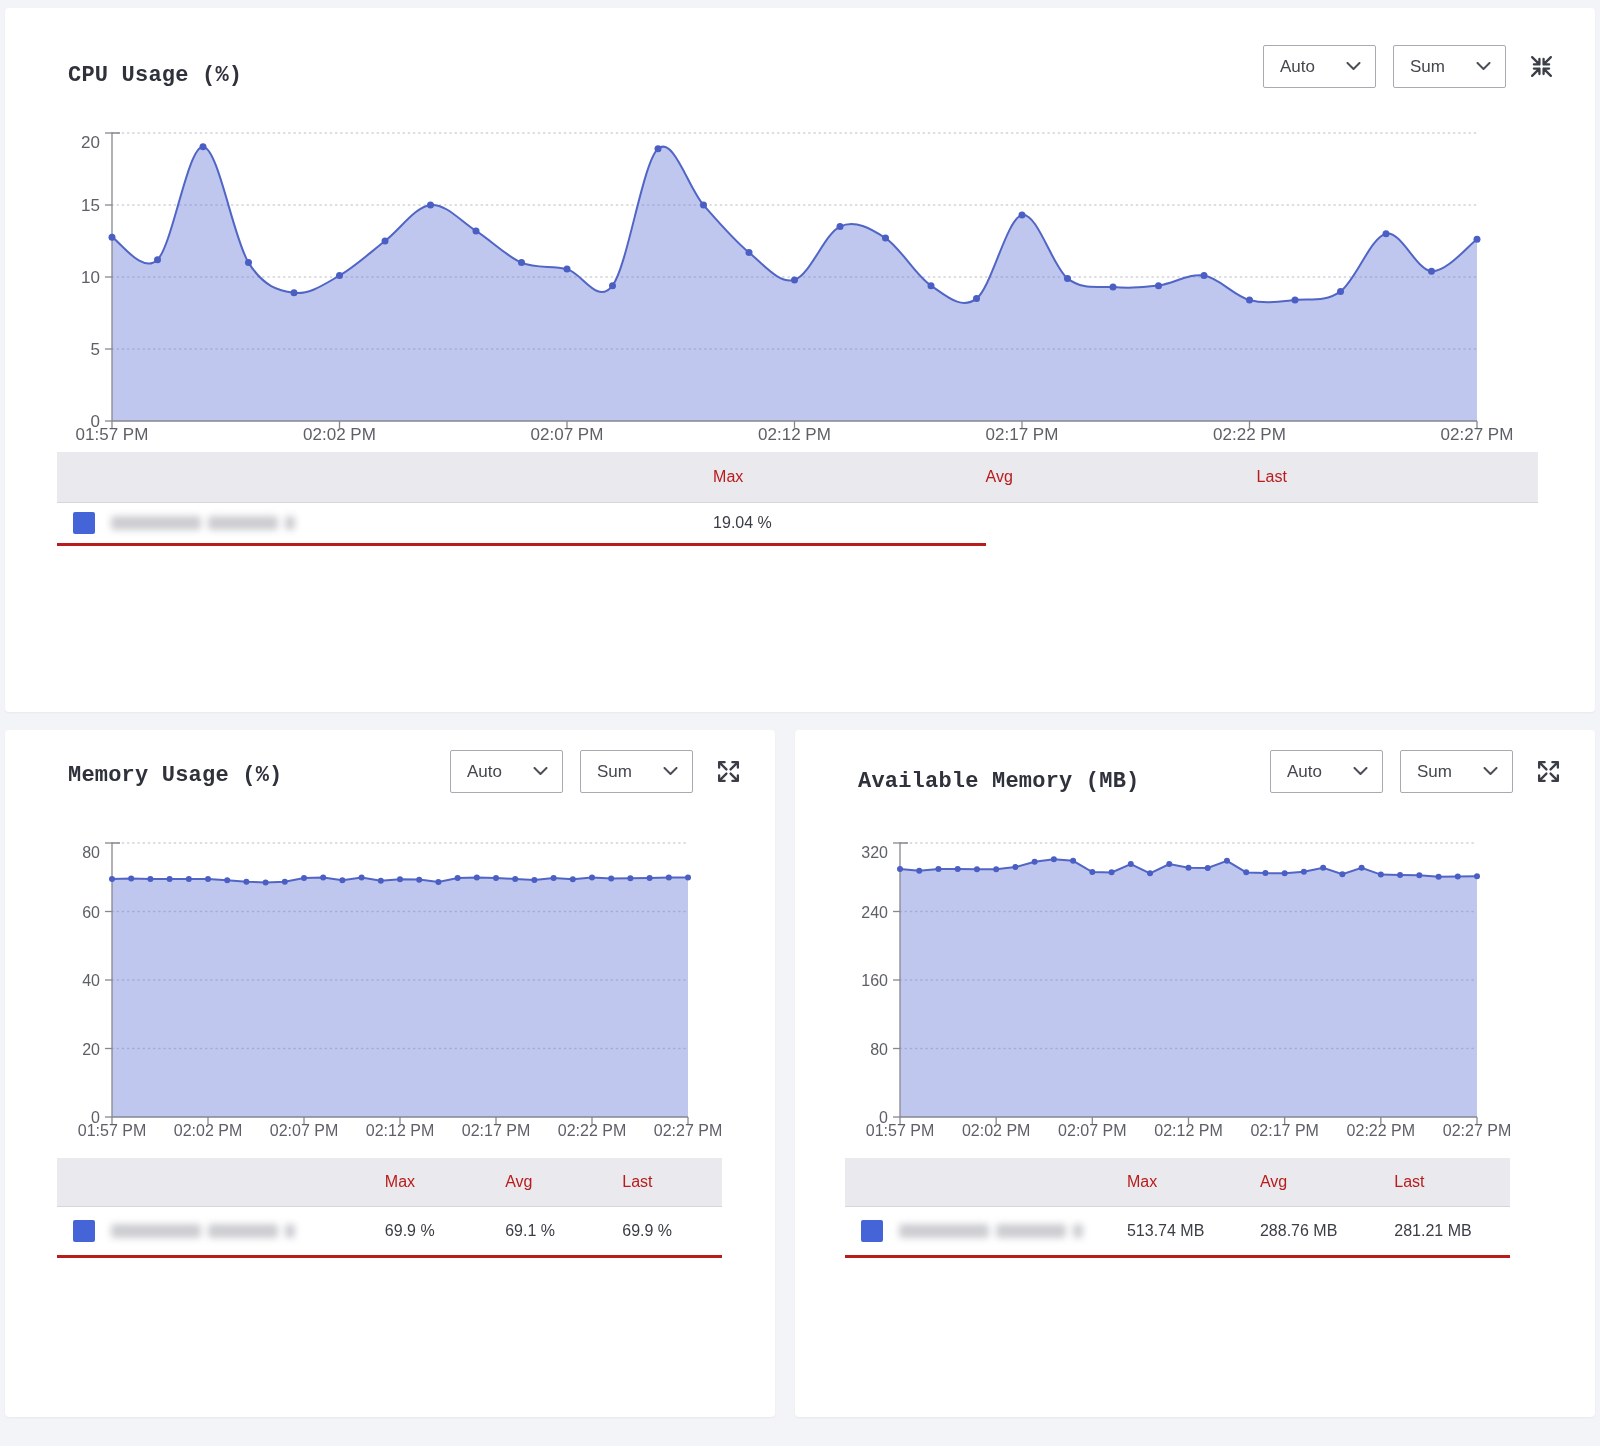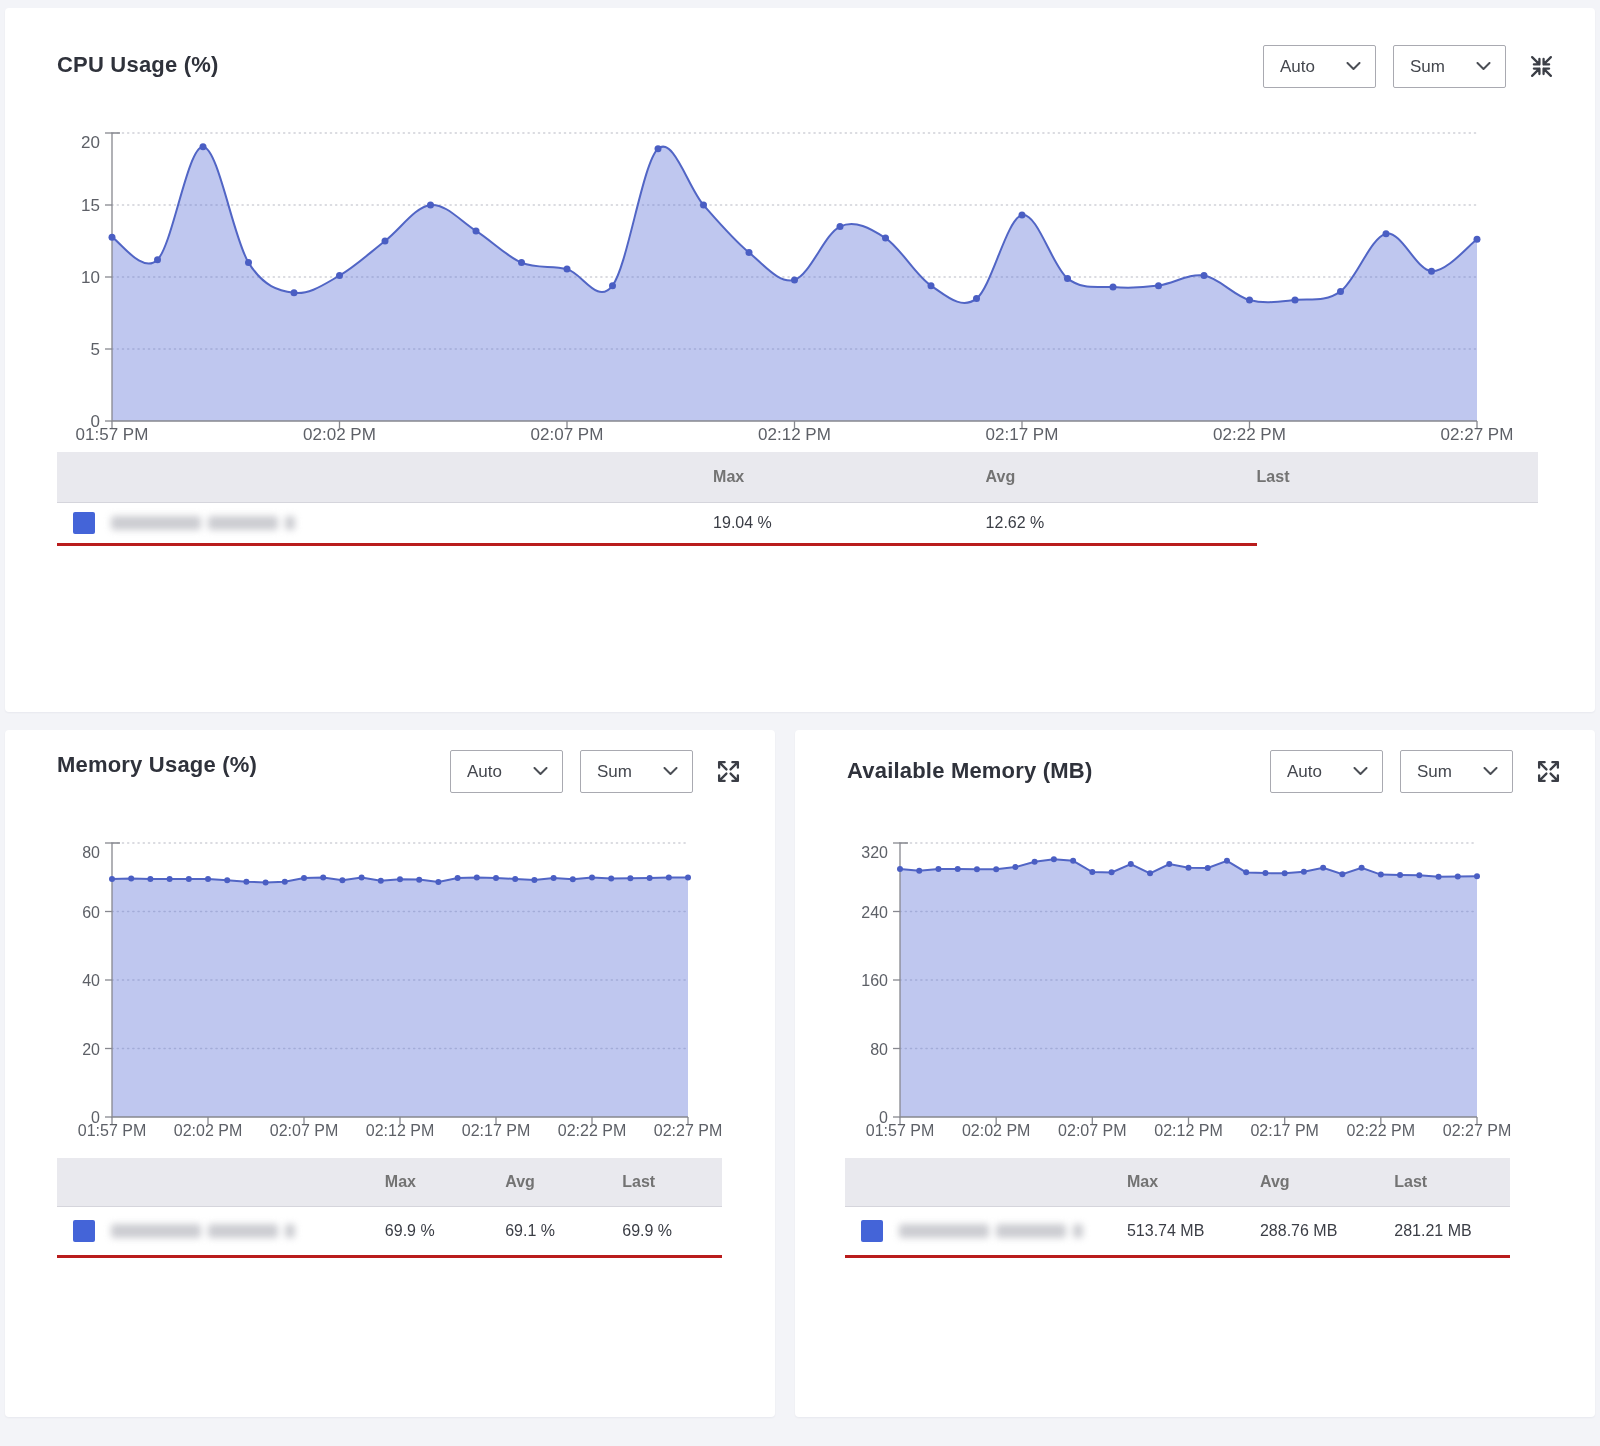--- a/index.html
+++ b/index.html
@@ -12,22 +12,22 @@
   }
   .card{
     position:absolute;background:#ffffff;border-radius:4px;
     box-shadow:0 1px 2px rgba(25,28,50,0.05);
   }
   .card-top{left:5px;top:8px;width:1590px;height:704px;}
   .card-bl{left:5px;top:730px;width:770px;height:687px;}
   .card-br{left:795px;top:730px;width:800px;height:687px;}
 
   .chart-title{
-    position:absolute;left:52px;margin:0;
-    font-size:22px;font-weight:700;color:#2f323b;letter-spacing:.2px;
+    position:absolute;left:52px;margin:11px;
+    font-size:22px;font-weight:700;color:#2f323b;letter-spacing:.2px;font-family:Liberation Mono, monospace;
   }
   .card-top .chart-title{top:44px;}
   .card-bl .chart-title,.card-br .chart-title{top:752px - 730px;}
   .card-bl .chart-title{top:22px;}
   .card-br .chart-title{top:28px;}
 
   .controls{
     position:absolute;display:flex;align-items:center;gap:17px;
   }
   .card-top .controls{top:37px;right:40px;}
@@ -55,21 +55,21 @@
   .area{fill:rgba(103,122,216,0.42);stroke:none;}
   .dline{fill:none;stroke:#5165c5;stroke-width:2;}
   .dot{fill:#4a5ec3;stroke:none;}
 
   .legend{
     position:absolute;display:grid;
     font-size:16px;
   }
   .legend .cell{display:flex;align-items:center;}
   .lh{
-    background:#e9e9ee;font-weight:700;color:#737373;
+    background:#e9e9ee;font-weight:400;color:#b91c1c;
     border-bottom:1px solid #d5d5dc;
   }
   .lv{color:#3a3d45;border-bottom:3px solid #b91c1c;}
   .legend-top{left:52px;top:444px;width:1481px;grid-template-columns:44.3% 18.4% 18.3% 1fr;}
   .legend-top .lh{height:50px;}
   .legend-top .lv{height:40px;}
   .legend-bl{left:52px;top:428px;width:665px;grid-template-columns:49.3% 18.1% 17.6% 1fr;}
   .legend-br{left:50px;top:428px;width:665px;grid-template-columns:42.4% 20.0% 20.2% 1fr;}
   .legend-bl .lh,.legend-br .lh,.legend-bl .lv,.legend-br .lv{height:48px;}
 
@@ -181,21 +181,20 @@
     <div class="cell lh">Last</div>
     <div class="cell lv name-cell">
       <span class="swatch" style="background:#4464d8"></span>
       <span class="redacted">
           <i></i>
           <i></i>
           <i></i>
         </span>
     </div>
     <div class="cell lv">19.04 %</div>
-    <div class="cell lv">12.62 %</div>
   </div>
 </section>
 
 <section class="card card-bl">
   <h2 class="chart-title">Memory Usage (%)</h2>
   <div class="controls">
     <div class="select">
       <span>Auto</span>
       <svg class="chev" width="15" height="9" viewBox="0 0 15 9">
           <polyline points="1.5,1 7.5,7 13.5,1" fill="none" stroke="#4b4e55" stroke-width="2" stroke-linecap="round" stroke-linejoin="round"></polyline>

